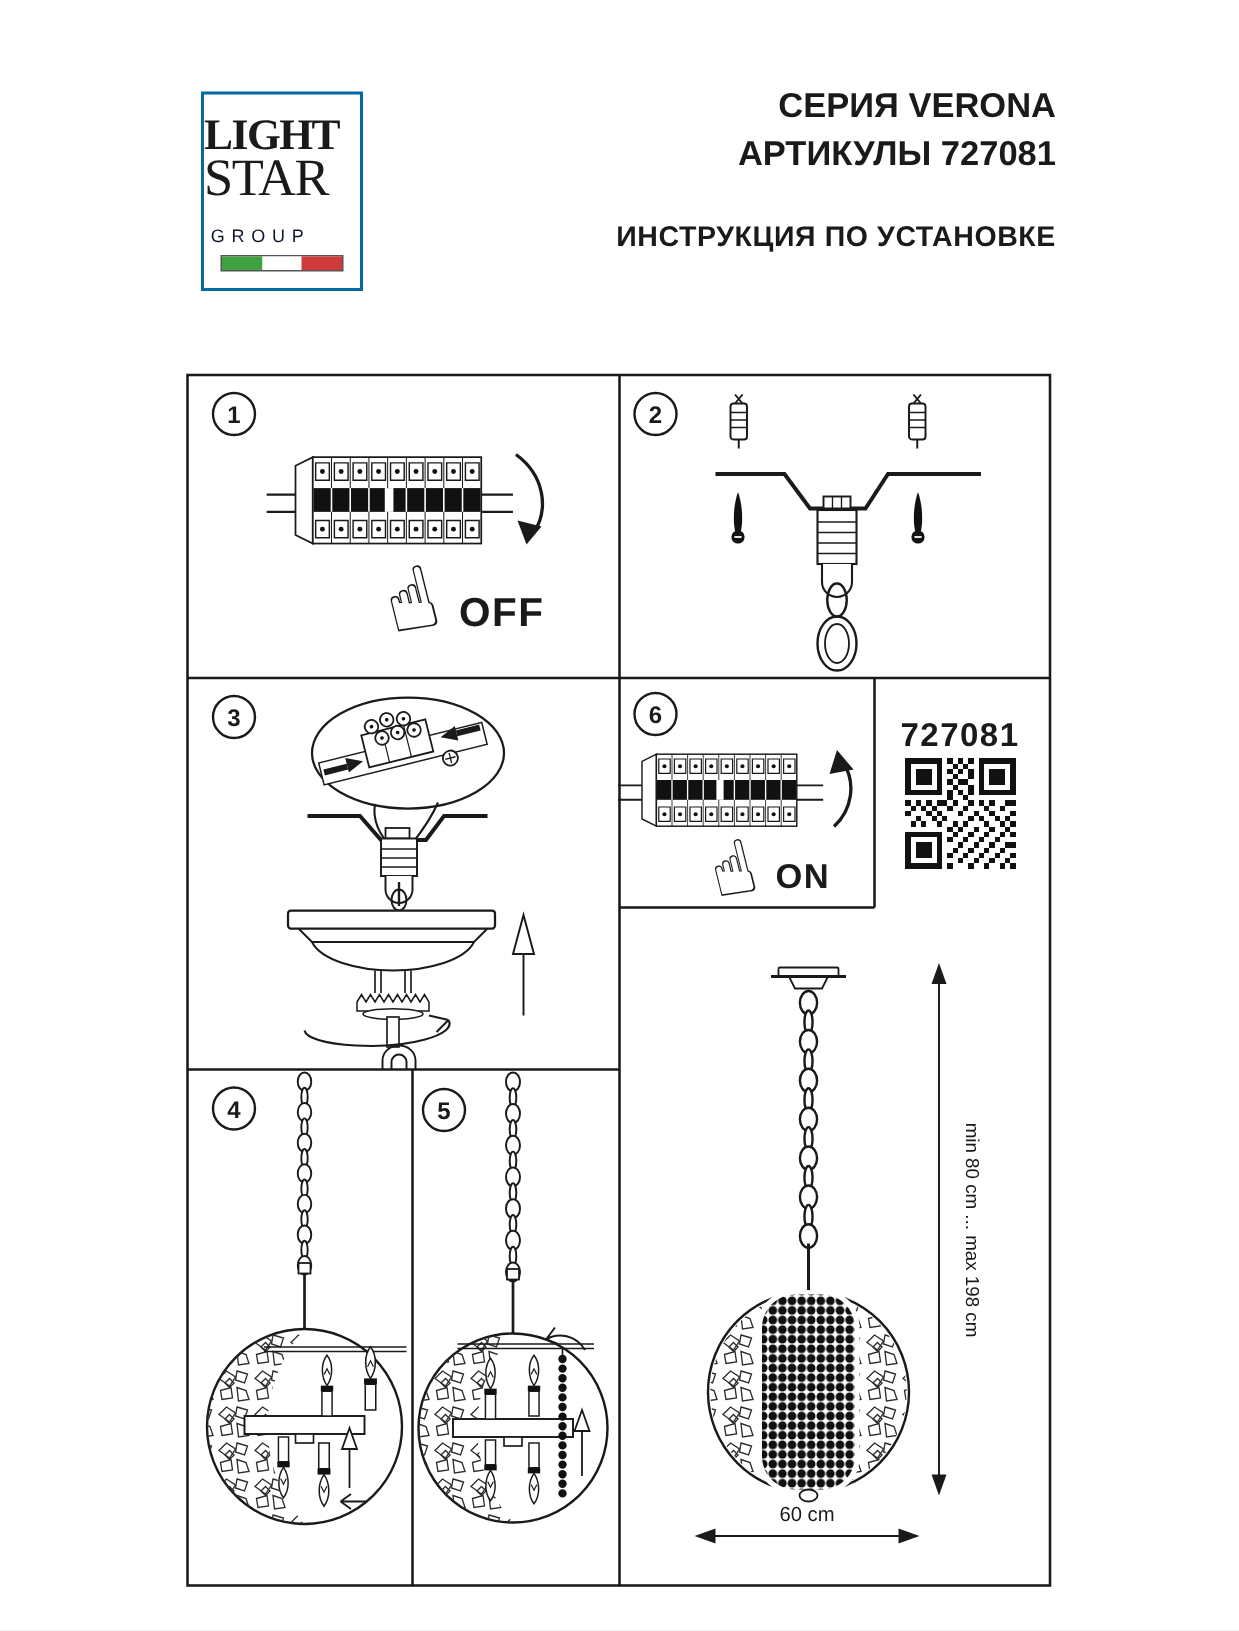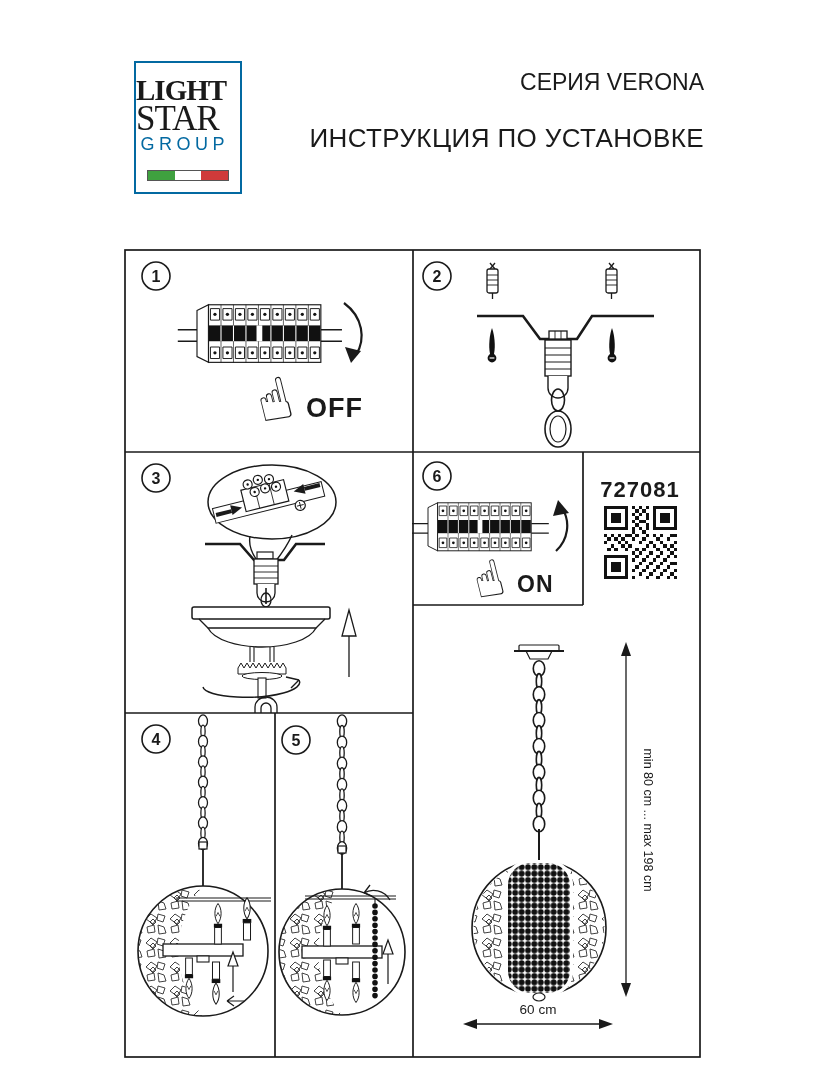--- a/index.html
+++ b/index.html
@@ -5,30 +5,30 @@
   html,body{margin:0;padding:0;background:#e8e8e8;}
   .page{position:relative;width:826px;height:1087px;background:#ffffff;overflow:hidden;
         font-family:"Liberation Sans",sans-serif;color:#1a1a1a;}
   
   .logo{position:absolute;left:134px;top:61px;width:104px;height:129px;
         border:2px solid #0369a1;text-align:left;background:#fff;}
   .logo-word1{font-family:"Liberation Serif",serif;font-weight:bold;font-size:29px;
               line-height:27px;margin-top:14px;letter-spacing:-1px;}
   .logo-word2{font-family:"Liberation Serif",serif;font-weight:normal;font-size:35px;
               line-height:30px;letter-spacing:-1px;}
-  .logo-word3{font-size:18px;letter-spacing:4.5px;margin-top:0;color:#0369a1;
+  .logo-word3{font-size:12px;letter-spacing:4.5px;margin-top:16px;color:#0f172a;
               text-indent:4.5px;}
   .flag{position:absolute;left:11px;right:11px;bottom:11px;height:9px;
         border:1px solid #555;display:flex;}
   .flag span{flex:1;}
   .flag .fg{background:#3fa13f}.flag .fw{background:#ffffff}.flag .fr{background:#cf3a3a}
-  .hdr{position:absolute;left:290px;top:0;width:414px;text-align:right;font-weight:normal;margin-top:12px;}
+  .hdr{position:absolute;left:290px;top:0;width:414px;text-align:right;font-weight:bold;}
   .hdr-series{margin-top:57px;font-size:23px;line-height:27px;}
   .hdr-article{font-size:23px;line-height:27px;margin-top:5px;}
-  .hdr-title{margin-top:29px;font-size:26px;line-height:27px;letter-spacing:0.4px;}
+  .hdr-title{margin-top:29px;font-size:19px;line-height:27px;letter-spacing:0.4px;}
   svg{position:absolute;left:0;top:0;}
   svg text{font-family:"Liberation Sans",sans-serif;fill:#1a1a1a;}
   .hand{font-family:"DejaVu Sans",sans-serif;fill:#1a1a1a;}
 </style>
 </head>
 <body>
 
 <div class="page">
 
   <div class="logo">
@@ -36,20 +36,21 @@
     <div class="logo-word2">STAR</div>
     <div class="logo-word3">GROUP</div>
     <div class="flag">
       <span class="fg"></span>
       <span class="fw"></span>
       <span class="fr"></span>
     </div>
   </div>
   <div class="hdr">
     <div class="hdr-series">СЕРИЯ VERONA</div>
+    <div class="hdr-article">АРТИКУЛЫ 727081</div>
     <div class="hdr-title">
       <div>ИНСТРУКЦИЯ ПО УСТАНОВКЕ</div>
     </div>
   </div>
 
   <svg width="826" height="1087" viewBox="0 0 826 1087">
     <defs>
       <pattern id="pebbles" width="24" height="24" patternUnits="userSpaceOnUse">
         <g fill="none" stroke="#2c2c2c" stroke-width="0.9">
           <path d="M2,7 L7,2 L13,6 L9,12 Z"></path>

